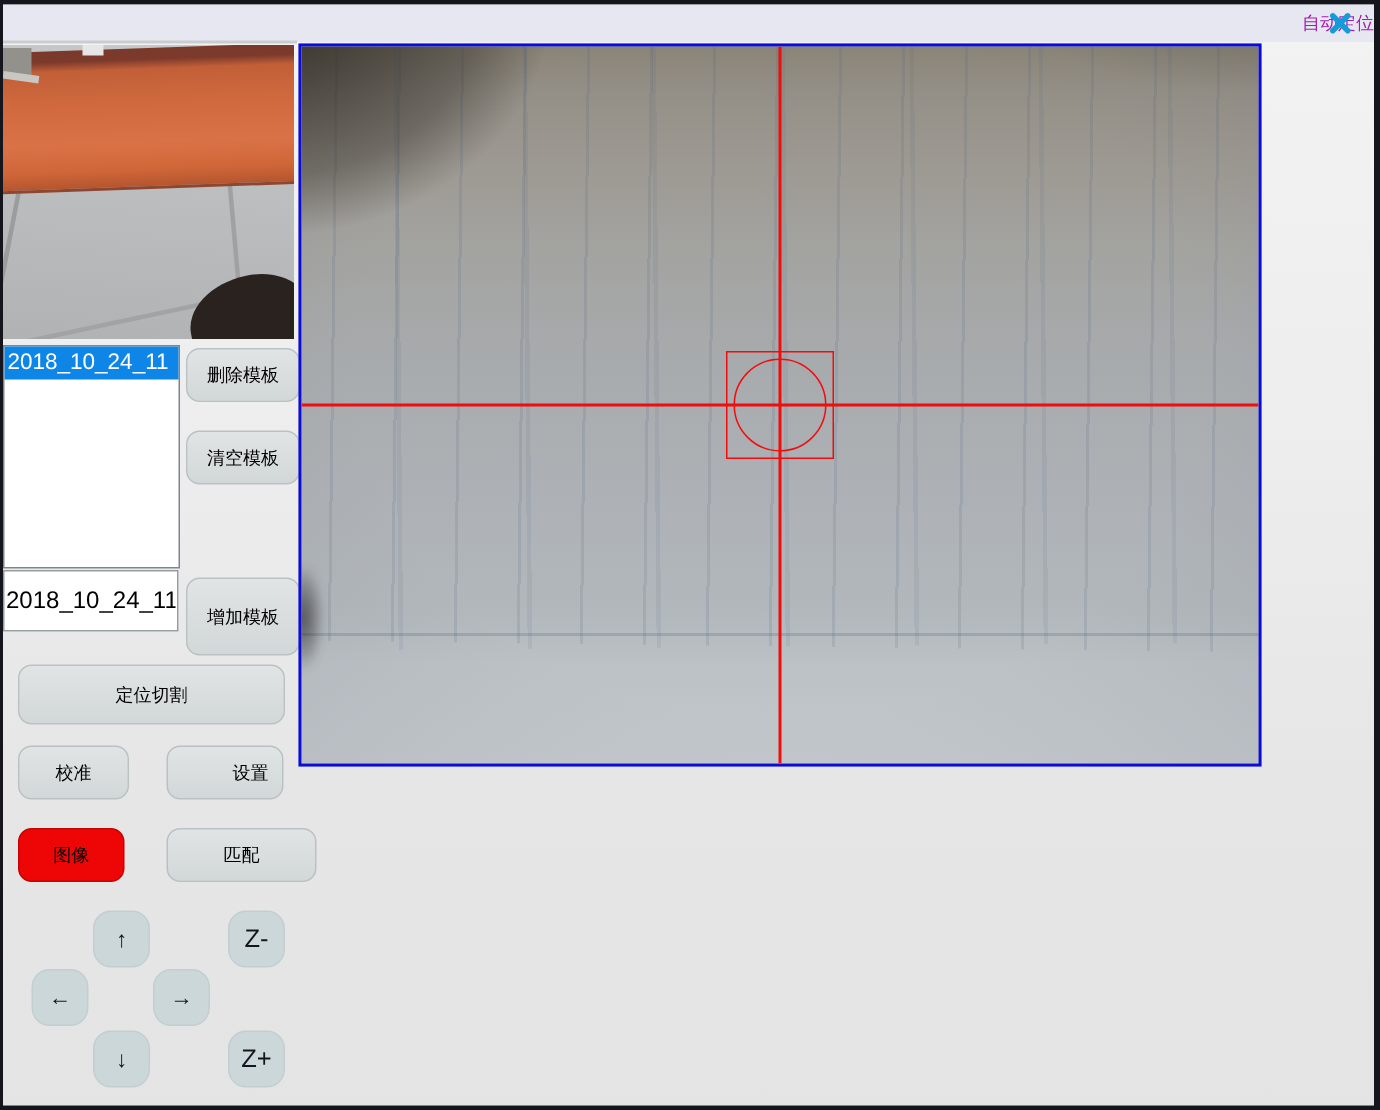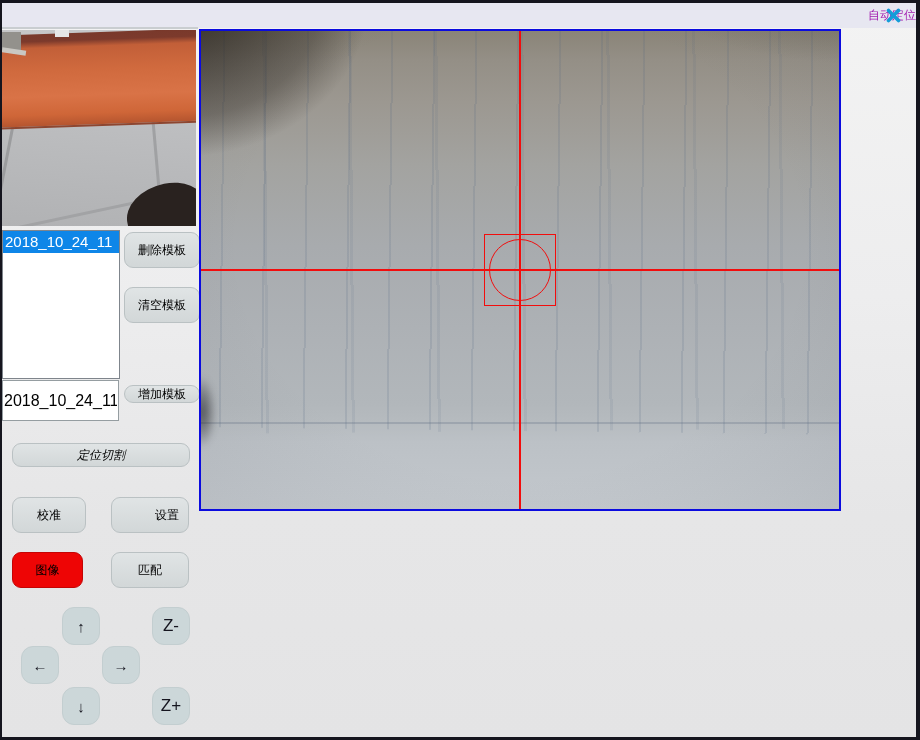--- a/index.html
+++ b/index.html
@@ -42,26 +42,26 @@
     border:1px solid #bac1c3;border-radius:9px;font-size:12px;color:#000;cursor:pointer;
   }
   .btn-red{background:var(--image-button-red,#ee0505);border-color:#c40404;}
   .jog{
     position:absolute;width:38px;height:38px;display:flex;align-items:center;justify-content:center;
     background:#ccd7d9;border:1px solid #c3ced0;border-radius:12px;font-size:15px;color:#15151f;cursor:pointer;
   }
   .b-delete {left:122px;top:229px;width:76px;height:36px;}
   .b-clear  {left:122px;top:284px;width:76px;height:36px;}
   .b-engrave{left:122px;top:339px;width:76px;height:36px;}
-  .b-add    {left:122px;top:382px;width:76px;height:18px;}
-  .b-cut    {left:10px;top:440px;width:178px;height:24px;font-style:italic;}
+  .b-add    {left:122px;top:382px;width:76px;height:52px;}
+  .b-cut    {left:10px;top:440px;width:178px;height:40px;}
   .b-cal    {left:10px;top:494px;width:74px;height:36px;}
   .b-set    {left:109px;top:494px;width:78px;height:36px;padding-left:34px;}
   .b-img    {left:10px;top:549px;width:71px;height:36px;}
-  .b-match  {left:109px;top:549px;width:78px;height:36px;}
+  .b-match  {left:109px;top:549px;width:100px;height:36px;}
   .j-up {left:60px;top:604px;}
   .j-zm {left:150px;top:604px;font-size:17px;}
   .j-left{left:19px;top:643px;}
   .j-right{left:100px;top:643px;}
   .j-down{left:60px;top:684px;}
   .j-zp {left:150px;top:684px;font-size:17px;}
   
   .cam{position:absolute;left:197px;top:26px;width:642px;height:482px;border:2px solid var(--camera-border-blue,#0b0bdf);overflow:hidden;background:#a7abae;}
   .cam-base{position:absolute;inset:0;background:linear-gradient(180deg,
       #8a8478 0%,#948f86 6%,#9c9891 15%,#a3a3a0 28%,#a8abae 45%,

